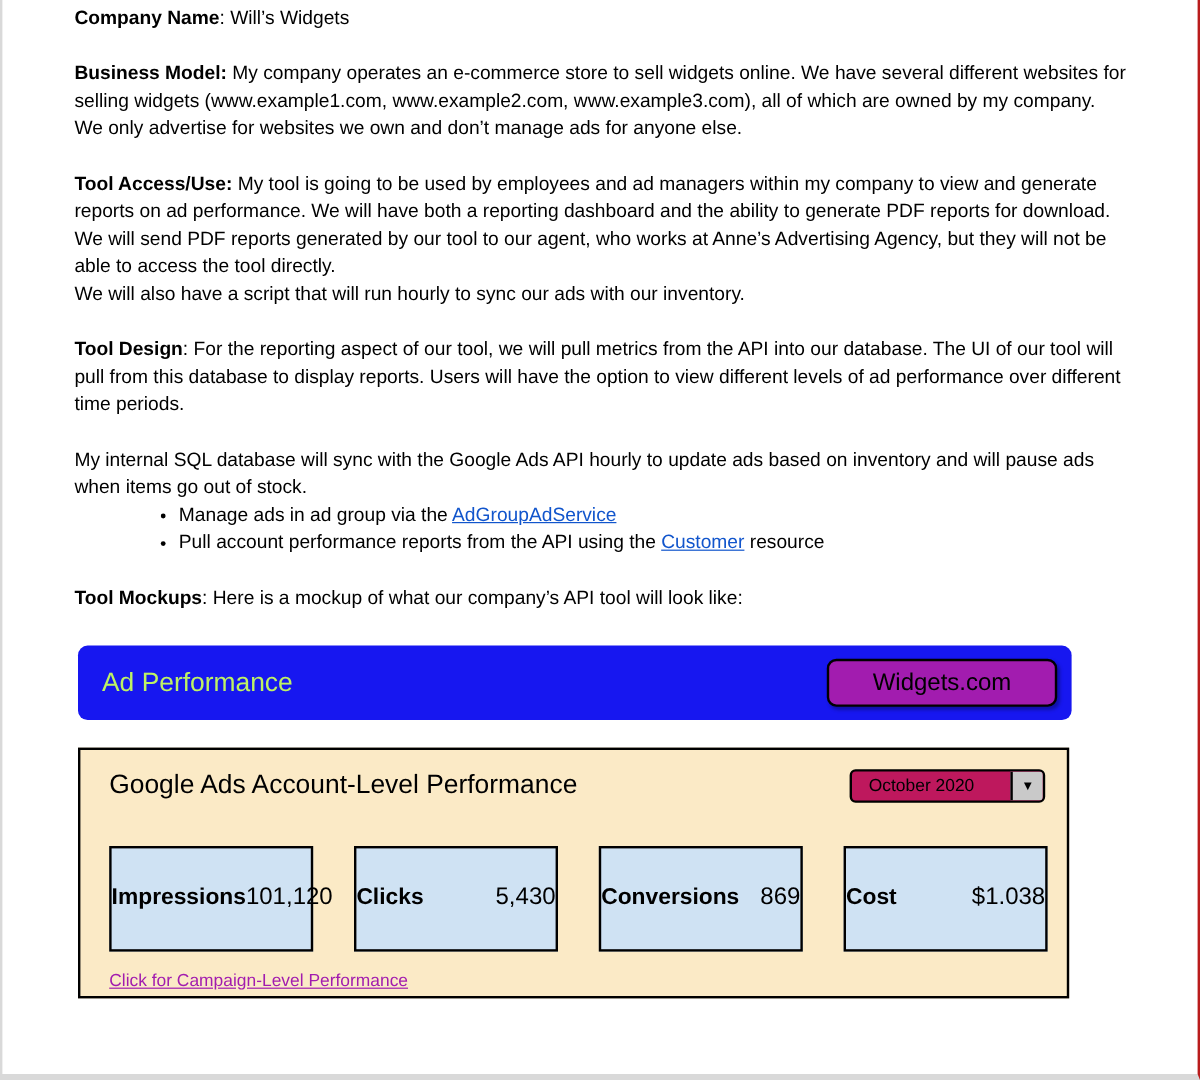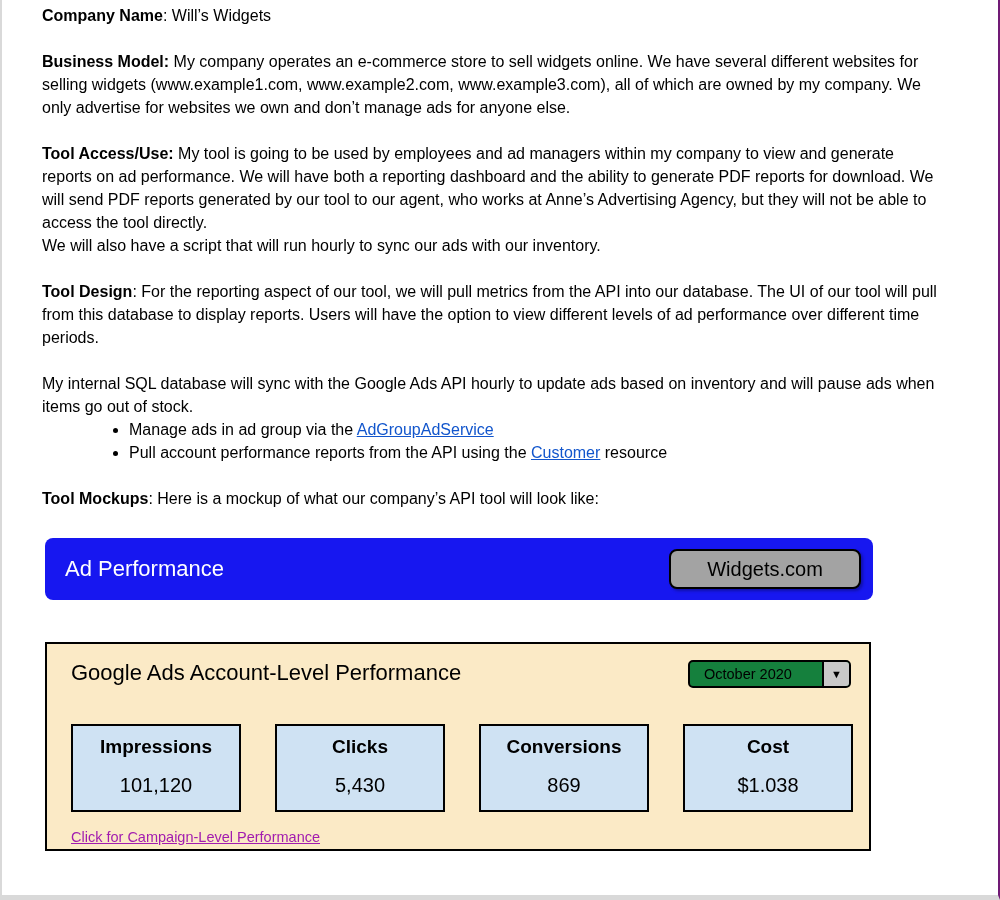--- a/index.html
+++ b/index.html
@@ -7,23 +7,23 @@
   body {
     width: 1000px; height: 900px;
     background: #ffffff;
     font-family: "Liberation Sans", "DejaVu Sans", sans-serif;
     color: #000;
   }
   .page {
     width: 1000px; height: 900px;
     background: #fff;
     border-left: 2px solid #d9d9d9;
-    border-right: 2px solid #701a75;
+    border-right: 2px solid #b91c1c;
     border-bottom: 5px solid #d9d9d9;
-    padding: 4px 58px 0 40px;
+    padding: 4px 58px 0 60px;
     overflow: hidden;
   }
   .doc p {
     margin: 23px 0 0 0;
     font-size: 16px;
     line-height: 23px;
   }
   .doc p.first { margin-top: 0; }
   .doc b { font-weight: bold; }
   a.doc-link { color: #1155cc; text-decoration: underline; cursor: pointer; }
@@ -32,46 +32,46 @@
 
   
   .mockup { margin: 28px 0 0 3px; width: 828px; }
   .mockup-header {
     height: 62px;
     background: #1717f0;
     border-radius: 8px;
     display: flex; align-items: center; justify-content: space-between;
     padding: 0 12px 0 20px;
   }
-  .mockup-title { color: #ffffff; font-size: 22px; }
+  .mockup-title { color: #bef264; font-size: 22px; }
   .site-button {
-    background: #a3a3a3;
+    background: #a21caf;
     border: 2px solid #000;
     border-radius: 8px;
     height: 40px; width: 192px;
     display: flex; align-items: center; justify-content: center;
     font-size: 20px;
     box-shadow: 2px 2px 3px rgba(0,0,0,0.3);
     cursor: pointer;
   }
   .panel {
-    margin-top: 42px;
+    margin-top: 23px;
     width: 826px; height: 209px;
     background: #fbeac6;
     border: 2px solid #000;
     padding: 16px 16px 0 24px;
     overflow: hidden;
   }
   .panel-top { display: flex; justify-content: space-between; align-items: flex-start; }
   .panel-title { font-size: 22px; line-height: 26px; }
   .dropdown {
     display: flex;
     border: 2px solid #000;
     border-radius: 5px;
-    background: #15803d;
+    background: #be185d;
     overflow: hidden;
     height: 28px;
     cursor: pointer;
     margin-right: 2px;
   }
   .dropdown-text {
     padding: 0 14px;
     font-size: 14.5px;
     display: flex; align-items: center;
     min-width: 132px;
@@ -81,21 +81,21 @@
     background: #c9c9c9;
     border-left: 2px solid #000;
     display: flex; align-items: center; justify-content: center;
     font-size: 11px;
   }
   .metrics { display: flex; justify-content: space-between; margin-top: 36px; }
   .card {
     width: 170px; height: 88px;
     background: #cfe2f3;
     border: 2px solid #000;
-    display: flex; flex-direction: column; align-items: center; justify-content: space-between;
+    display: flex; align-items: center; justify-content: space-between;
     padding: 10px 0 13px;
   }
   .card-label { font-weight: bold; font-size: 19px; }
   .card-value { font-size: 20px; }
   .panel-link-row { margin-top: 16px; }
   .panel-link { color: #a21caf; font-size: 14.5px; text-decoration: underline; cursor: pointer; }
 </style>
 </head>
 <body>
 

